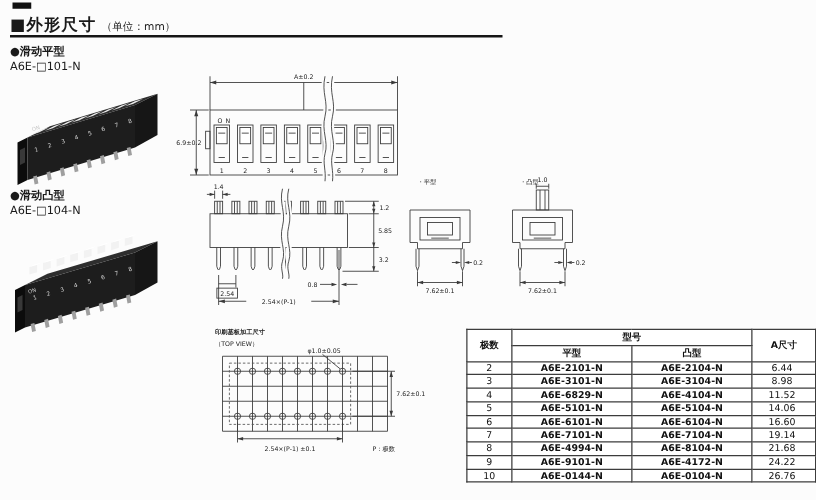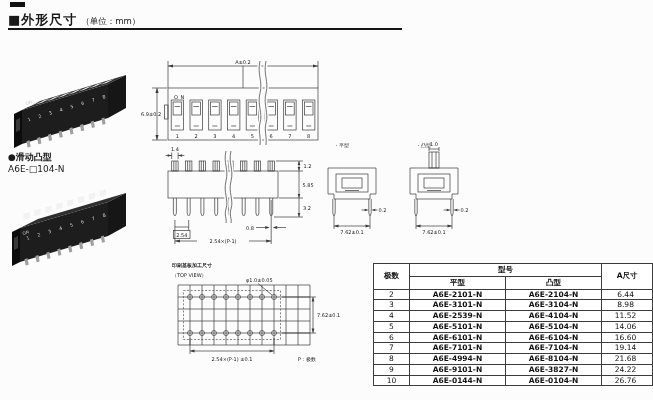--- a/index.html
+++ b/index.html
@@ -39,20 +39,24 @@
 
 <div class="page">
 
   <div class="abs artifact"></div>
 
   <div class="abs title">
     <span>■外形尺寸</span><span class="unit">（单位：mm）</span>
   </div>
   <div class="abs rule"></div>
 
+  <div class="abs sec sec-flat">
+    <div class="lab">●滑动平型</div>
+    <div>A6E-□101-N</div>
+  </div>
 
   <svg class="abs photo" style="left:12px;top:64px" width="128" height="90" viewBox="0 0 128 90">
     <polygon points="10,46 96,20 114,11 28,37" fill="#2e2e2e"></polygon>
     <polygon points="96,20 114,11 114,44 96,54" fill="#161616"></polygon>
     <polygon points="10,46 2,50 2,84 10,80" fill="#0c0c0c"></polygon>
     <polygon points="10,46 96,20 96,54 10,80" fill="#1d1d1d"></polygon>
     <polygon points="4,56 8,54 8,66 4,68" fill="#383838"></polygon>
     <g>
       <polygon points="13,43.8 19.4,41.85 27.4,37.85 21,39.8" fill="#ececec"></polygon>
       <polygon points="23.7,40.55 30.1,38.6 38.1,34.6 31.7,36.55" fill="#ececec"></polygon>
@@ -461,21 +465,21 @@
           <td class="adim">6.44</td>
         </tr>
         <tr>
           <td class="poles">3</td>
           <td class="model">A6E-3101-N</td>
           <td class="model">A6E-3104-N</td>
           <td class="adim">8.98</td>
         </tr>
         <tr>
           <td class="poles">4</td>
-          <td class="model">A6E-2539-N</td>
+          <td class="model">A6E-6829-N</td>
           <td class="model">A6E-4104-N</td>
           <td class="adim">11.52</td>
         </tr>
         <tr>
           <td class="poles">5</td>
           <td class="model">A6E-5101-N</td>
           <td class="model">A6E-5104-N</td>
           <td class="adim">14.06</td>
         </tr>
         <tr>
@@ -492,21 +496,21 @@
         </tr>
         <tr>
           <td class="poles">8</td>
           <td class="model">A6E-4994-N</td>
           <td class="model">A6E-8104-N</td>
           <td class="adim">21.68</td>
         </tr>
         <tr>
           <td class="poles">9</td>
           <td class="model">A6E-9101-N</td>
-          <td class="model">A6E-3827-N</td>
+          <td class="model">A6E-4172-N</td>
           <td class="adim">24.22</td>
         </tr>
         <tr>
           <td class="poles">10</td>
           <td class="model">A6E-0144-N</td>
           <td class="model">A6E-0104-N</td>
           <td class="adim">26.76</td>
         </tr>
       </tbody>
   </table>

